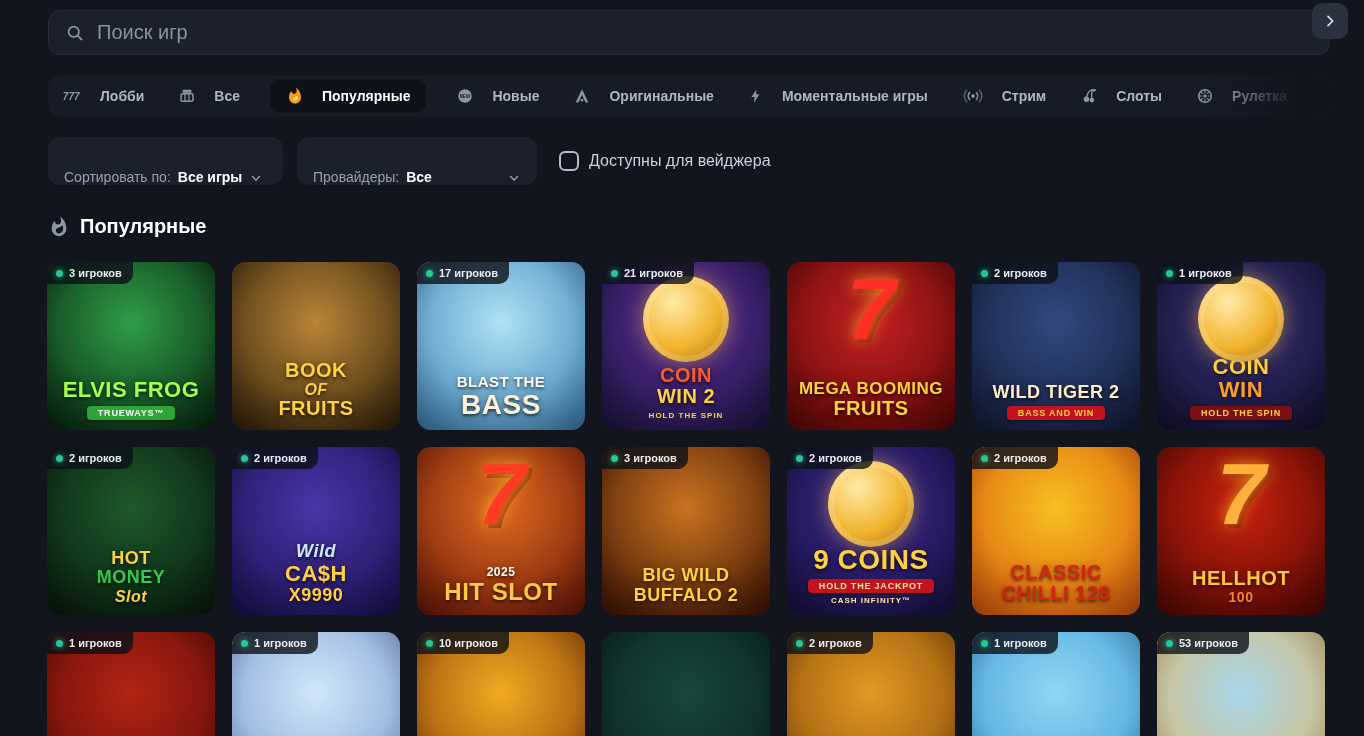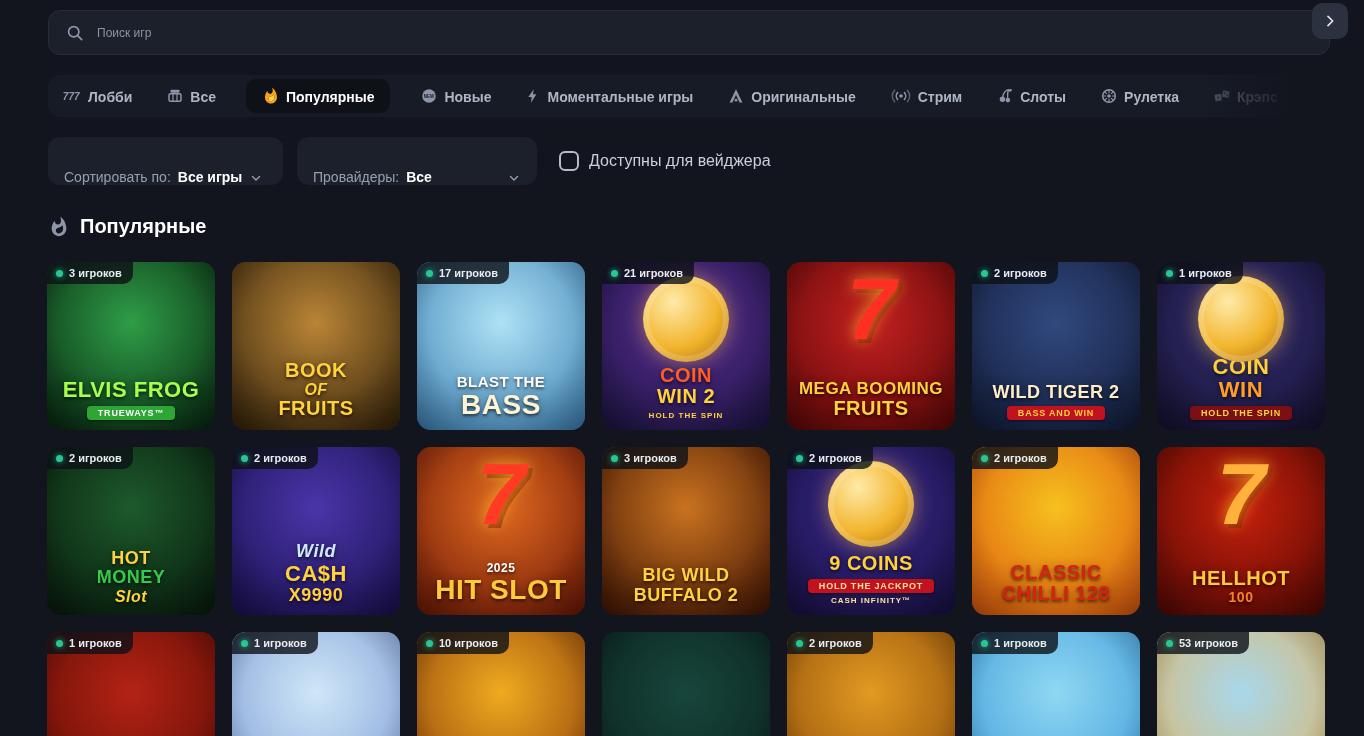--- a/index.html
+++ b/index.html
@@ -11,32 +11,32 @@
   }
   
   .search-bar {
     position: absolute; left: 48px; top: 10px; width: 1282px; height: 45px;
     background: #1b202b; border: 1px solid #262c39; border-radius: 12px;
     display: flex; align-items: center; gap: 12px; padding: 0 16px;
   }
   .search-bar svg { flex: 0 0 auto; }
   .search-input {
     flex: 1; background: transparent; border: none; outline: none;
-    color: #eab308; font-size: 12px; font-family: "Liberation Sans", sans-serif;
+    color: #eab308; font-size: 20px; font-family: "Liberation Sans", sans-serif;
   }
   .search-input::placeholder { color: #8b93a3; }
   
   .tab-strip {
     position: absolute; left: 48px; top: 75px; width: 1282px; height: 42px;
     background: #171b26; border-radius: 12px;
     display: flex; align-items: center; padding: 0 10px; gap: 26px;
     overflow: hidden;
   }
   .tab {
-    display: flex; align-items: flex-end; gap: 6px; flex: 0 0 auto;
+    display: flex; align-items: center; gap: 18px; flex: 0 0 auto;
     color: #aeb6c4; font-size: 14px; font-weight: 700; cursor: pointer;
     padding: 8px 4px; border-radius: 10px; white-space: nowrap;
   }
   .tab.active { background: #0e1118; color: #ffffff; padding: 8px 16px; }
   .tab.faded { opacity: 0.45; }
   .tab-fade {
     position: absolute; right: 0; top: 0; height: 100%; width: 130px;
     background: linear-gradient(90deg, rgba(18,21,30,0) 0%, #12151e 75%);
     pointer-events: none;
   }
@@ -155,31 +155,31 @@
       <span>Популярные</span>
     </div>
     <div class="tab">
       <svg width="18" height="18" viewBox="0 0 24 24">
         <circle cx="12" cy="12" r="9" fill="#8d96a8"></circle>
         <text x="12" y="14.2" font-size="6" font-weight="bold" text-anchor="middle" fill="#171b26" font-family="Liberation Sans, sans-serif">NEW</text>
       </svg>
       <span>Новые</span>
     </div>
     <div class="tab">
+      <svg width="18" height="18" viewBox="0 0 24 24">
+        <path fill="#8d96a8" d="M12 3l8.5 17.5h-3.8L12 10.4 7.3 20.5H3.5L12 3z"></path>
+        <circle cx="12" cy="17.5" r="1.8" fill="#8d96a8"></circle>
+      </svg>
+      <span>Оригинальные</span>
+    </div>
+    <div class="tab">
       <svg width="16" height="18" viewBox="0 0 24 24">
         <path fill="#8d96a8" d="M13 2L5 13.5h5L9 22l8-12.5h-5L13 2z"></path>
       </svg>
       <span>Моментальные игры</span>
-    </div>
-    <div class="tab">
-      <svg width="18" height="18" viewBox="0 0 24 24">
-        <path fill="#8d96a8" d="M12 3l8.5 17.5h-3.8L12 10.4 7.3 20.5H3.5L12 3z"></path>
-        <circle cx="12" cy="17.5" r="1.8" fill="#8d96a8"></circle>
-      </svg>
-      <span>Оригинальные</span>
     </div>
     <div class="tab">
       <svg width="22" height="18" viewBox="0 0 28 24">
         <circle cx="14" cy="12" r="2.4" fill="#8d96a8"></circle>
         <path d="M9.5 7.5a6.5 6.5 0 0 0 0 9" fill="none" stroke="#8d96a8" stroke-width="2" stroke-linecap="round"></path>
         <path d="M18.5 7.5a6.5 6.5 0 0 1 0 9" fill="none" stroke="#8d96a8" stroke-width="2" stroke-linecap="round"></path>
         <path d="M5.5 4.5a10.5 10.5 0 0 0 0 15" fill="none" stroke="#8d96a8" stroke-width="2" stroke-linecap="round" opacity="0.55"></path>
         <path d="M22.5 4.5a10.5 10.5 0 0 1 0 15" fill="none" stroke="#8d96a8" stroke-width="2" stroke-linecap="round" opacity="0.55"></path>
       </svg>
       <span>Стрим</span>
@@ -362,42 +362,42 @@
     <div class="badge">
       <span class="dot"></span>
       <span class="badge-text">2 игроков</span>
     </div>
   </div>
       <div class="tile" aria-label="2025 Hit Slot" style="background: radial-gradient(circle at 50% 36%, rgb(224, 106, 32) 0%, rgb(107, 22, 6) 100%);">
     <div class="tile-art">
       <div class="motif m-seven" style="color: rgb(255, 59, 35);">7</div>
       <div class="tile-lines">
             <span class="tline" style="color: rgb(255, 255, 255); font-size: 12px;">2025</span>
-            <span class="tline" style="color: rgb(255, 201, 62); font-size: 28px;">HIT SLOT</span>
+            <span class="tline" style="color: rgb(255, 201, 62); font-size: 24px;">HIT SLOT</span>
           </div>
     </div>
 
   </div>
       <div class="tile" aria-label="Big Wild Buffalo 2" style="background: radial-gradient(circle at 50% 36%, rgb(201, 115, 31) 0%, rgb(64, 19, 4) 100%);">
     <div class="tile-art">
 
       <div class="tile-lines">
             <span class="tline" style="color: rgb(255, 210, 62); font-size: 18px;">BIG WILD</span>
             <span class="tline" style="color: rgb(255, 210, 62); font-size: 18px;">BUFFALO 2</span>
           </div>
     </div>
     <div class="badge">
       <span class="dot"></span>
       <span class="badge-text">3 игроков</span>
     </div>
   </div>
       <div class="tile" aria-label="9 Coins: Hold the Jackpot" style="background: radial-gradient(circle at 50% 36%, rgb(57, 40, 140) 0%, rgb(23, 16, 64) 100%);">
     <div class="tile-art">
       <div class="motif m-coin"></div>
-      <div class="tile-lines"><span class="tline" style="color: rgb(255, 210, 62); font-size: 20px;">9 COINS</span><span class="tbanner" style="background: rgb(195, 18, 31); color: rgb(255, 227, 154);">HOLD THE JACKPOT</span><span class="tfine" style="color: rgb(255, 227, 154);">CASH INFINITY™</span></div>
+      <div class="tile-lines"><span class="tline" style="color: rgb(255, 210, 62); font-size: 28px;">9 COINS</span><span class="tbanner" style="background: rgb(195, 18, 31); color: rgb(255, 227, 154);">HOLD THE JACKPOT</span><span class="tfine" style="color: rgb(255, 227, 154);">CASH INFINITY™</span></div>
     </div>
     <div class="badge">
       <span class="dot"></span>
       <span class="badge-text">2 игроков</span>
     </div>
   </div>
       <div class="tile" aria-label="Classic Chilli 243" style="background: radial-gradient(circle at 50% 36%, rgb(246, 193, 30) 0%, rgb(221, 86, 14) 100%);">
     <div class="tile-art">
 
       <div class="tile-lines">

